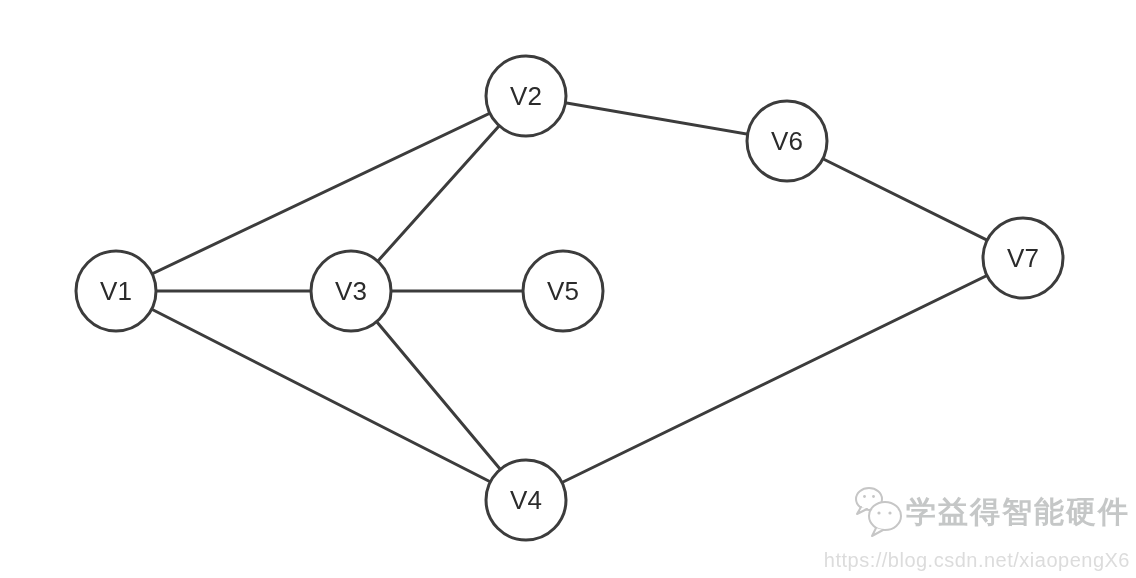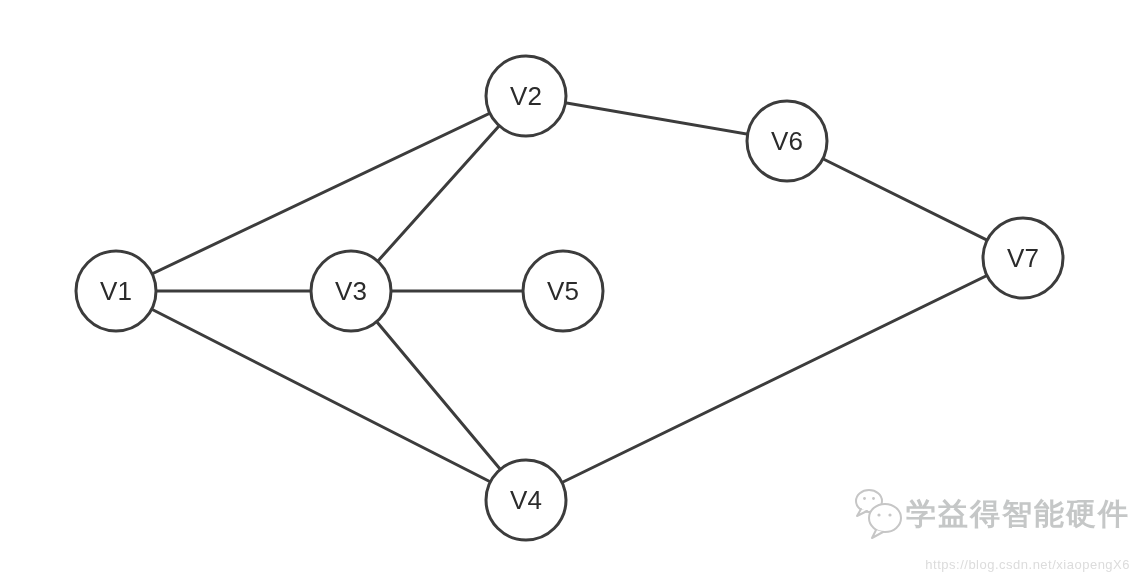--- a/index.html
+++ b/index.html
@@ -37,23 +37,23 @@
     justify-content: flex-end;
     gap: 0;
   }
   .wm-brand {
     font-size: 30px;
     font-weight: bold;
     letter-spacing: 2px;
     text-shadow: 1px 1px 0 #ffffff, 2px 2px 1px #ffffff;
   }
   .wm-url {
-    font-size: 13px;
+    font-size: 20px;
     letter-spacing: 0.5px;
-    margin-top: 16px;
+    margin-top: 10px;
     text-shadow: 1px 1px 0 #ffffff;
   }
 </style>
 </head>
 <body>
 
 <div class="stage">
 
   <svg id="graph-svg" width="1136" height="578" viewBox="0 0 1136 578">
       <line x1="116" y1="291" x2="526" y2="96" stroke="#3c3c3c" stroke-width="3" stroke-linecap="round"></line>

